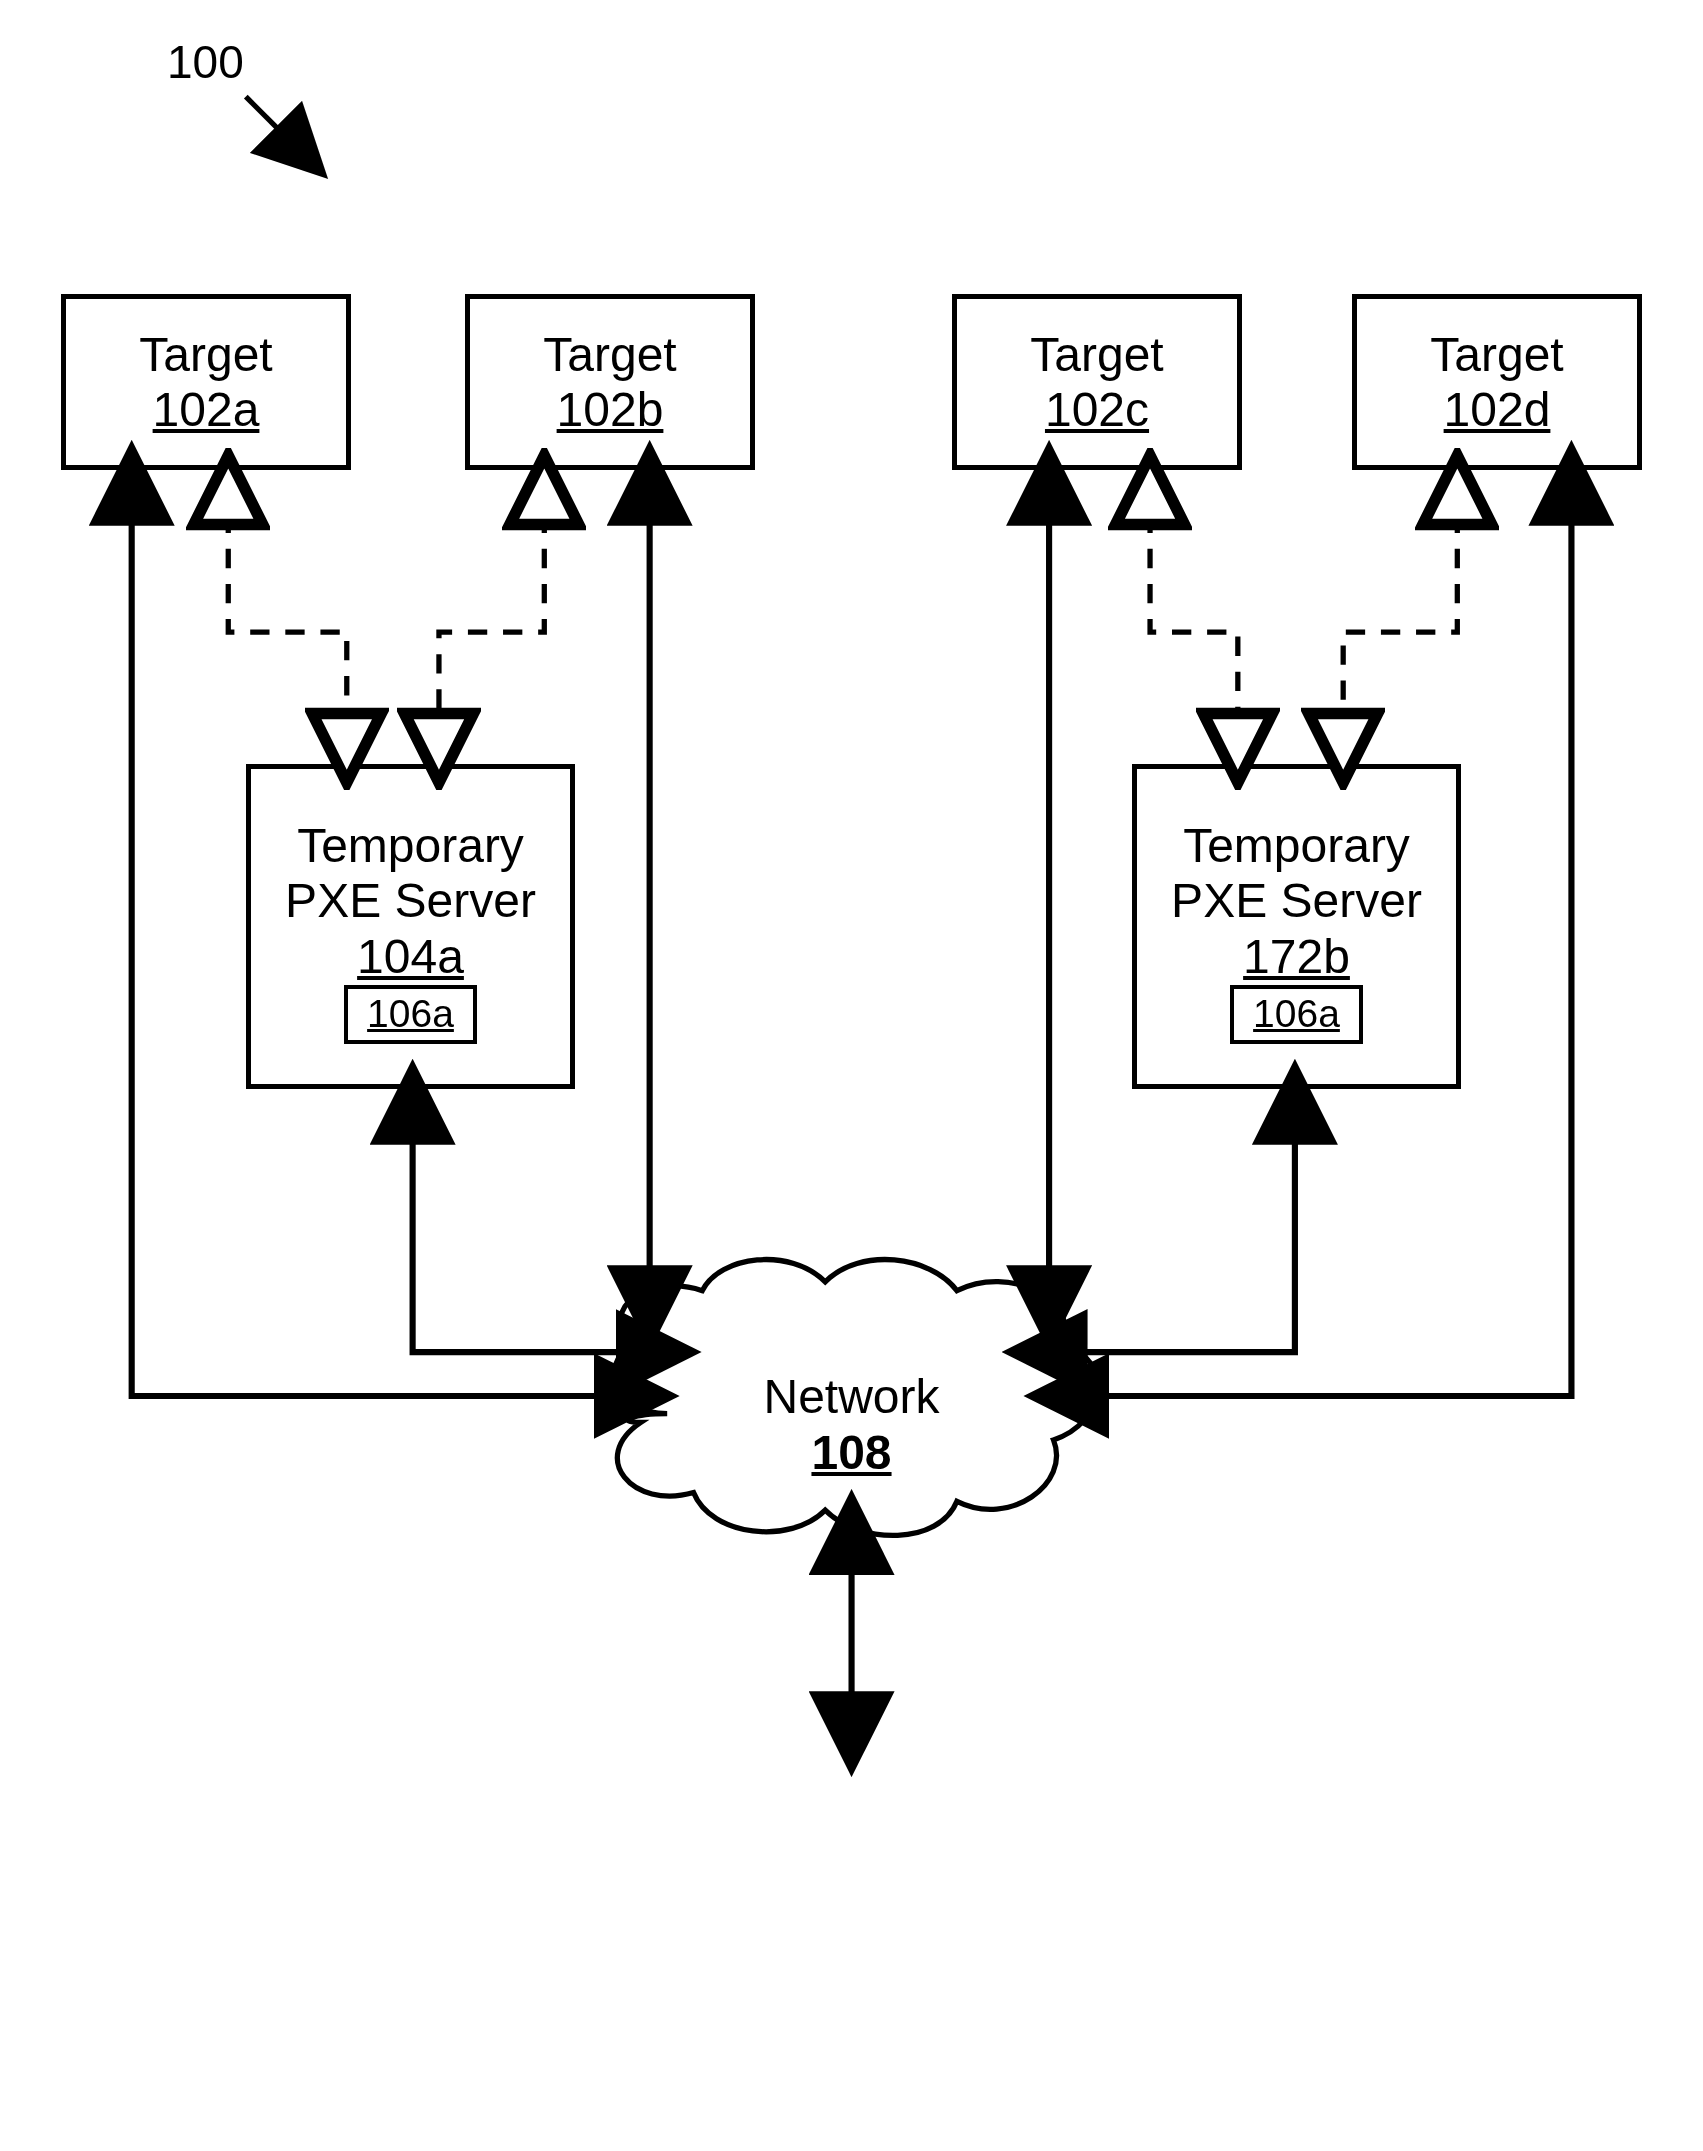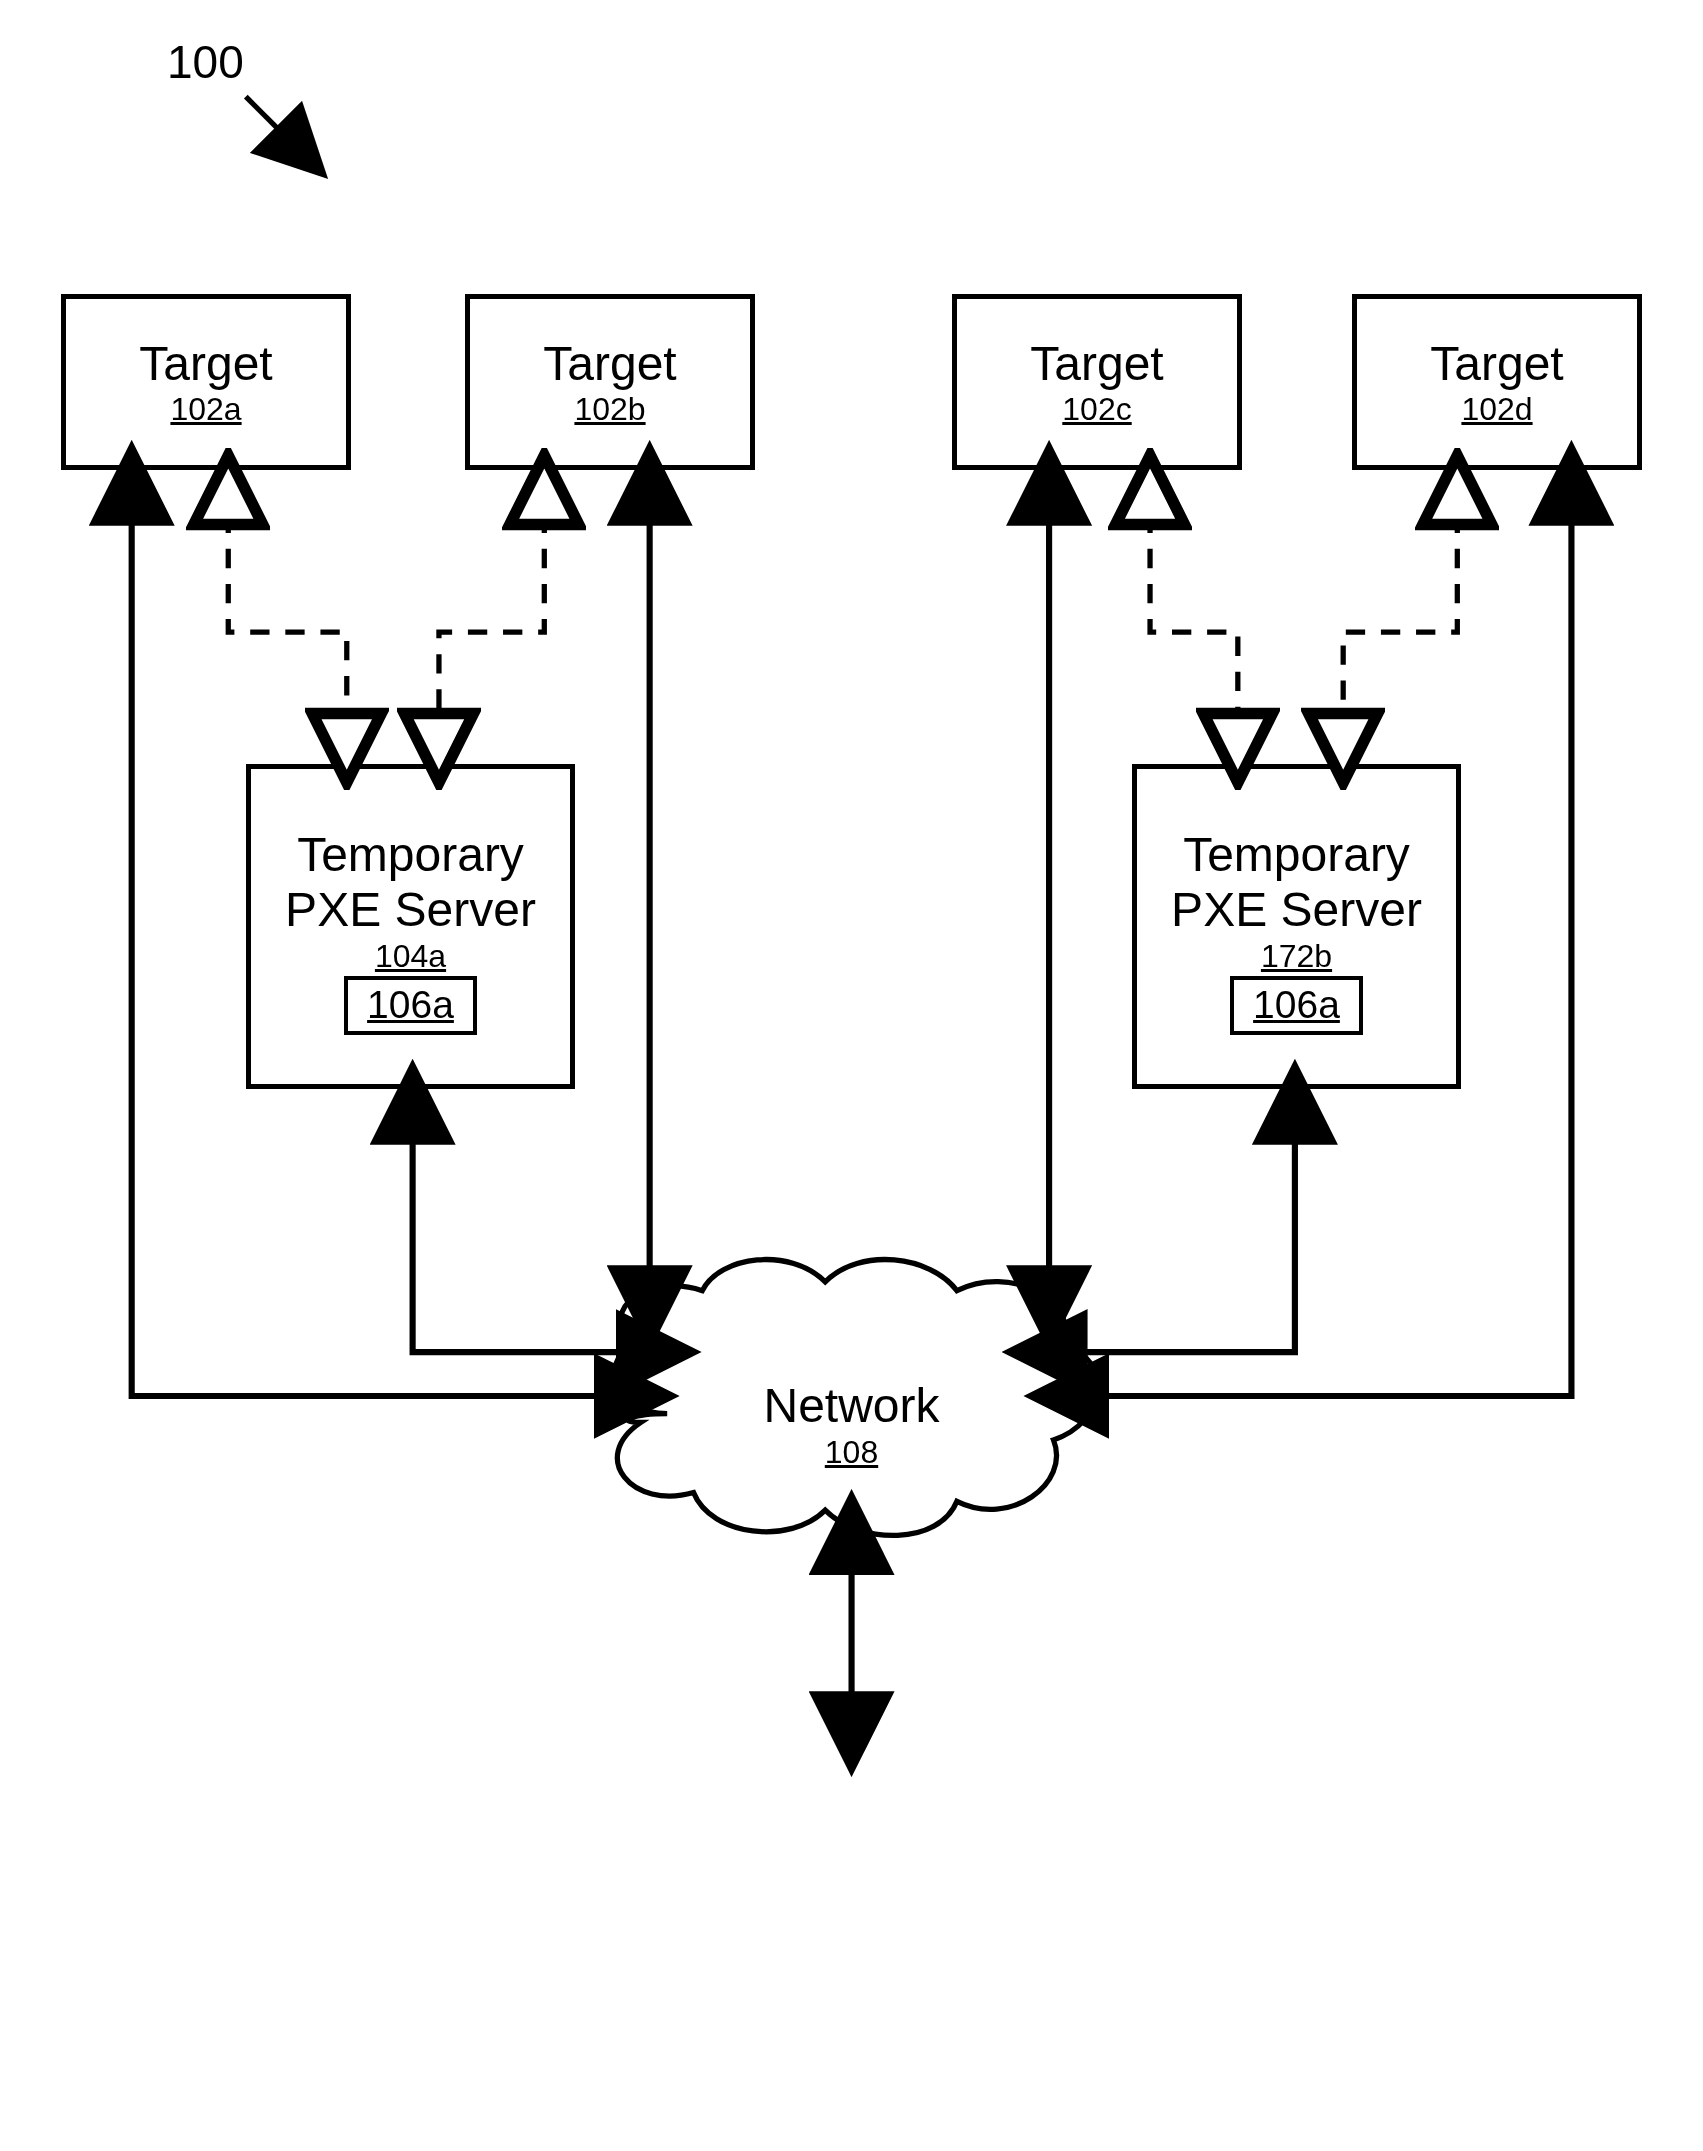--- a/index.html
+++ b/index.html
@@ -24,21 +24,21 @@
     flex-direction: column;
     align-items: center;
     justify-content: center;
     box-sizing: border-box;
   }
   .label {
     font-size: 48px;
     line-height: 1.15;
   }
   .ref {
-    font-size: 32px;
+    font-size: 48px;
     text-decoration: underline;
   }
   .inner-box {
     border: 4.4px solid #000;
     padding: 3.5px 19.3px;
     margin-top: 1px;
   }
   .inner-box .ref { font-size: 39px; }
   .fig-ref {
     position: absolute;
@@ -102,21 +102,21 @@
     <div class="label">Temporary</div>
     <div class="label">PXE Server</div>
     <div class="ref">172b</div>
     <div class="inner-box">
       <span class="ref">106a</span>
     </div>
   </div>
 
   <div class="cloud" style="left:632px; top:1277px; width:439px; height:263px;">
     <div class="label" style="z-index:2;margin-top:32px;">Network</div>
-    <div class="ref" style="z-index:2;">108</div>
+    <div class="ref" style="z-index:2;font-weight:bold;">108</div>
   </div>
 
 
   <svg class="overlay" viewBox="0 0 1941 2451">
     <defs>
 
       <marker id="arrS" viewBox="0 0 20 20" refX="12" refY="10" markerWidth="14" markerHeight="14" orient="auto-start-reverse">
         <path d="M0,0 L20,10 L0,20 Z" fill="#000"></path>
       </marker>
 

